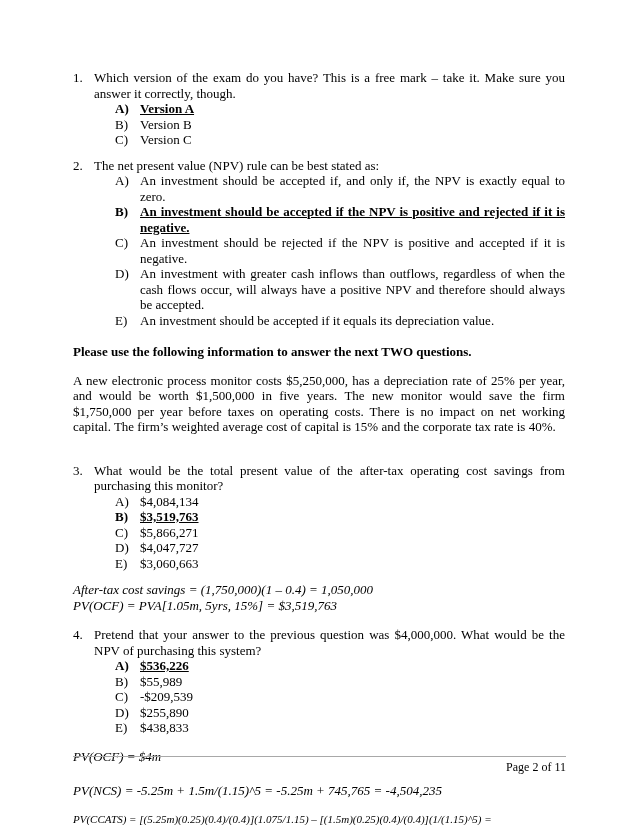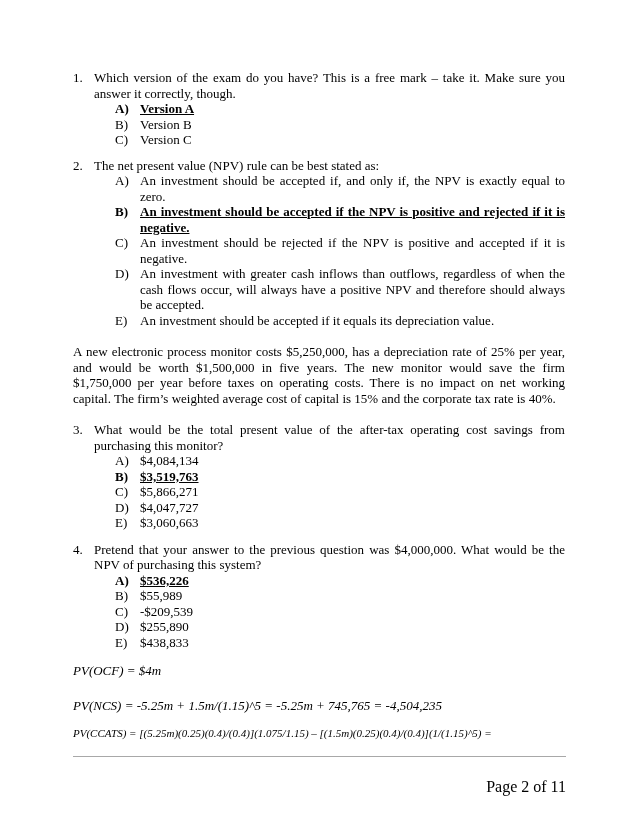--- a/index.html
+++ b/index.html
@@ -21,37 +21,37 @@
   .qtext { text-align: justify; }
   .options { margin-left: 21px; }
   .opt { display: flex; }
   .opt-letter { width: 25px; flex-shrink: 0; }
   .opt-text { flex: 1; text-align: justify; }
   .correct-letter { font-weight: bold; }
   .correct-text { font-weight: bold; text-decoration: underline; }
   .q1 { margin-bottom: 10px; }
   .q2 { margin-bottom: 16px; }
   .info-heading { font-weight: bold; margin-bottom: 13px; }
-  .info-para { text-align: justify; margin-bottom: 16px; }
+  .info-para { text-align: justify; margin-bottom: 28px; }
   .q3 { margin-bottom: 11px; }
   .sol-block { margin-bottom: 14px; }
   .sol { font-style: italic; white-space: nowrap; }
   .q4 { margin-bottom: 12px; }
   .sol-gap10 { margin-top: 19px; }
   .sol-gap16 { margin-top: 13px; }
   .sol-small { font-size: 11px; }
   .footer {
     position: absolute;
     left: 73px;
     right: 72px;
     top: 756px;
     border-top: 1px solid #a8a8a8;
     text-align: right;
-    font-size: 16px;
-    padding-top: 22px;
+    font-size: 12px;
+    padding-top: 3px;
   }
 </style>
 </head>
 <body>
 
 <div class="page">
 
   <div class="question q1">
     <span class="qnum">1.</span>
     <div class="qtext">Which version of the exam do you have? This is a free mark – take it. Make sure you answer it correctly, though.</div>
@@ -91,20 +91,21 @@
         <span class="opt-letter">D)</span>
         <span class="opt-text">An investment with greater cash inflows than outflows, regardless of when the cash flows occur, will always have a positive NPV and therefore should always be accepted.</span>
       </div>
       <div class="opt">
         <span class="opt-letter">E)</span>
         <span class="opt-text">An investment should be accepted if it equals its depreciation value.</span>
       </div>
     </div>
   </div>
 
+  <div class="info-heading">Please use the following information to answer the next TWO questions.</div>
   <div class="info-para">A new electronic process monitor costs $5,250,000, has a depreciation rate of 25% per year, and would be worth $1,500,000 in five years. The new monitor would save the firm $1,750,000 per year before taxes on operating costs. There is no impact on net working capital. The firm’s weighted average cost of capital is 15% and the corporate tax rate is 40%.</div>
 
   <div class="question q3">
     <span class="qnum">3.</span>
     <div class="qtext">What would be the total present value of the after-tax operating cost savings from purchasing this monitor?</div>
     <div class="options">
       <div class="opt">
         <span class="opt-letter">A)</span>
         <span class="opt-text">$4,084,134</span>
       </div>
@@ -120,20 +121,24 @@
         <span class="opt-letter">D)</span>
         <span class="opt-text">$4,047,727</span>
       </div>
       <div class="opt">
         <span class="opt-letter">E)</span>
         <span class="opt-text">$3,060,663</span>
       </div>
     </div>
   </div>
 
+  <div class="sol-block">
+    <div class="sol">After-tax cost savings = (1,750,000)(1 – 0.4) = 1,050,000</div>
+    <div class="sol">PV(OCF) = PVA[1.05m, 5yrs, 15%] = $3,519,763</div>
+  </div>
 
   <div class="question q4">
     <span class="qnum">4.</span>
     <div class="qtext">Pretend that your answer to the previous question was $4,000,000. What would be the NPV of purchasing this system?</div>
     <div class="options">
       <div class="opt">
         <span class="opt-letter correct-letter">A)</span>
         <span class="opt-text correct-text">$536,226</span>
       </div>
       <div class="opt">

